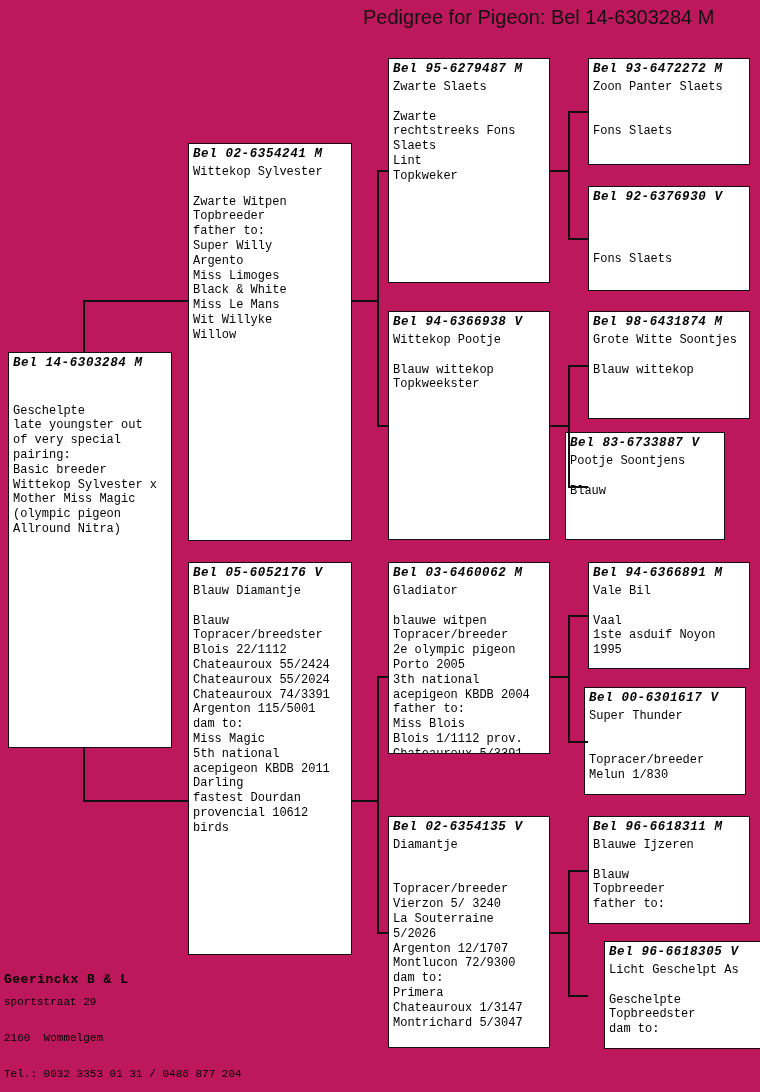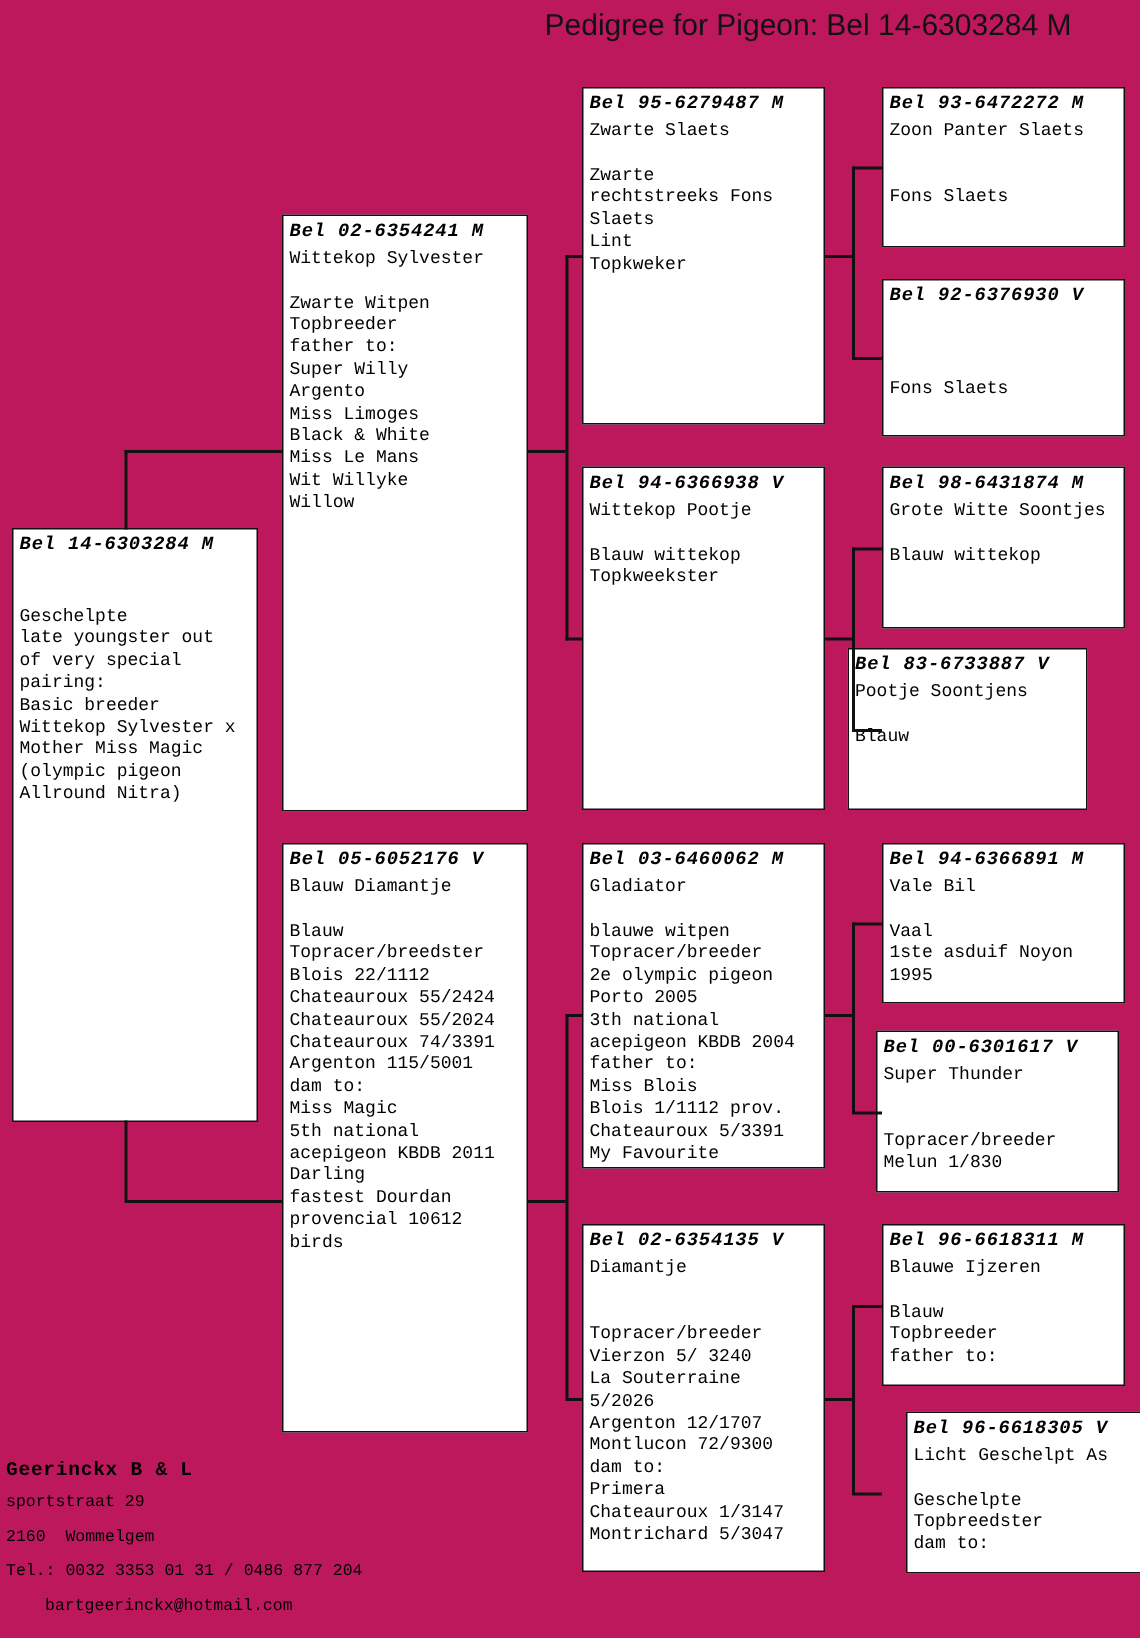--- a/index.html
+++ b/index.html
@@ -21,21 +21,21 @@
   .pbox .hdr {
     font-weight:bold; font-style:italic; font-size:12.5px;
     letter-spacing:0.6px; white-space:pre;
   }
   .pbox .bdy {
     margin-top:4px; font-size:12px; line-height:14.8px; white-space:pre;
   }
   .hline,.vline { position:absolute; background:#111; }
   .footer { position:absolute; left:4px; top:960px; }
   .footer .fname { font-weight:bold; font-size:13px; letter-spacing:0.5px; white-space:pre;margin-top:12px; }
-  .footer .fline { font-size:11px; line-height:16px; white-space:pre; margin-top:7px; }
+  .footer .fline { font-size:11px; line-height:16px; white-space:pre; margin-top:20px; }
   .footer .fline.first { margin-top:7px; }
   .footer .fline.indent { padding-left:26px; }
   .credit {
     position:absolute; right:5px; top:1063px;
     font-weight:bold; font-style:italic; font-size:11px; white-space:pre;margin-top:42px;
   }
 </style>
 </head>
 <body>
 
@@ -104,21 +104,21 @@
 Lint
 Topkweker</div>
   </div>
   <div class="pbox" style="left:388px;top:311px;width:162px;height:229px">
     <div class="hdr">Bel 94-6366938 V</div>
     <div class="bdy">Wittekop Pootje
 
 Blauw wittekop
 Topkweekster</div>
   </div>
-  <div class="pbox" style="left:388px;top:562px;width:162px;height:217px">
+  <div class="pbox" style="left:388px;top:562px;width:162px;height:192px">
     <div class="hdr">Bel 03-6460062 M</div>
     <div class="bdy">Gladiator
 
 blauwe witpen
 Topracer/breeder
 2e olympic pigeon
 Porto 2005
 3th national
 acepigeon KBDB 2004
 father to:

